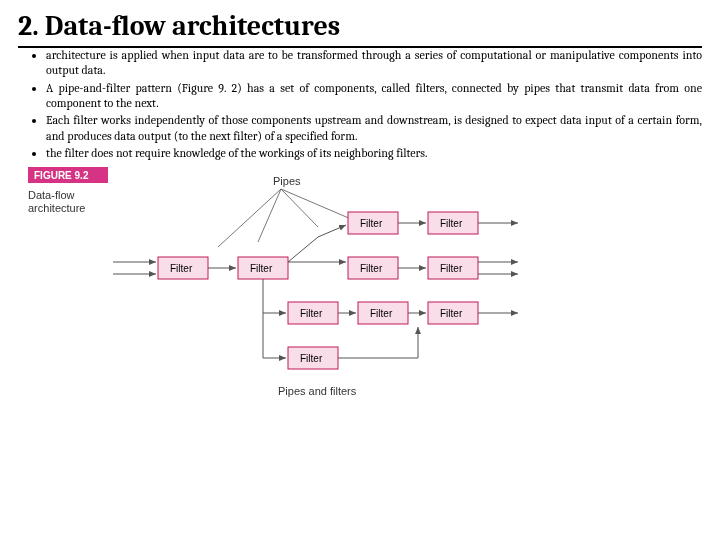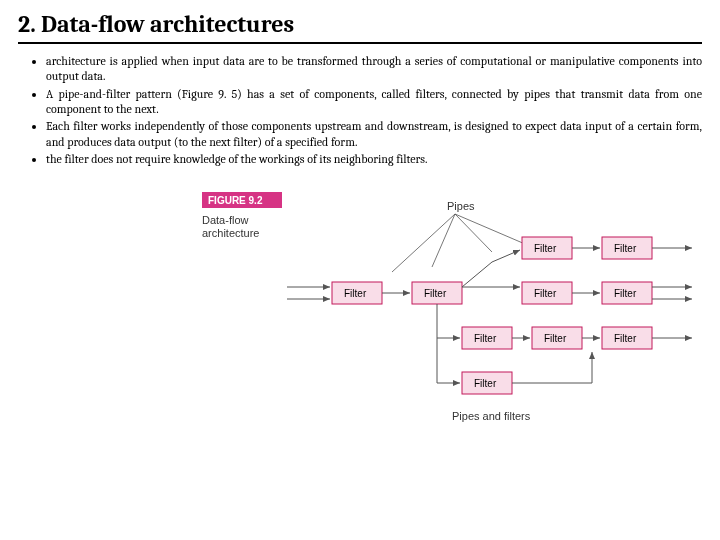--- a/index.html
+++ b/index.html
@@ -5,48 +5,47 @@
   * { margin: 0; padding: 0; box-sizing: border-box; }
   body {
     width: 720px;
     height: 540px;
     background: #ffffff;
     font-family: Cambria, Georgia, serif;
     padding: 10px 18px;
     color: #000;
   }
   .title {
-    font-size: 24px;
+    font-size: 28px;
     font-weight: bold;
     border-bottom: 2px solid #000;
     padding-bottom: 4px;
-    margin-bottom: 10px;
   }
   .bullets {
     list-style: disc;
     padding-left: 28px;
     font-size: 12px;
     line-height: 1.28;
   }
   .bullets li { margin-bottom: 2px; text-align: justify; }
   .figure-area {
-    margin-top: 24px;
+    margin-top: 5px;
     display: flex;
-    justify-content: flex-end;
+    justify-content: flex-start;
   }
   svg { display: block; }
 </style>
 </head>
 <body>
 
 <h1 class="title">2. Data-flow architectures</h1>
 
 <ul class="bullets">
   <li>architecture is applied when input data are to be transformed through a series of computational or manipulative components into output data.</li>
-  <li>A pipe-and-filter pattern (Figure 9. 5) has a set of components, called filters, connected by pipes that transmit data from one component to the next.</li>
+  <li>A pipe-and-filter pattern (Figure 9. 2) has a set of components, called filters, connected by pipes that transmit data from one component to the next.</li>
   <li>Each filter works independently of those components upstream and downstream, is designed to expect data input of a certain form, and produces data output (to the next filter) of a specified form.</li>
   <li>the filter does not require knowledge of the workings of its neighboring filters.</li>
 </ul>
 
 <div class="figure-area">
 <svg width="510" height="235" viewBox="0 0 510 235">
   <defs>
     <marker id="arrow" markerWidth="8" markerHeight="8" refX="7" refY="3" orient="auto">
       <path d="M0,0 L7,3 L0,6 Z" fill="#555"></path>
     </marker>

